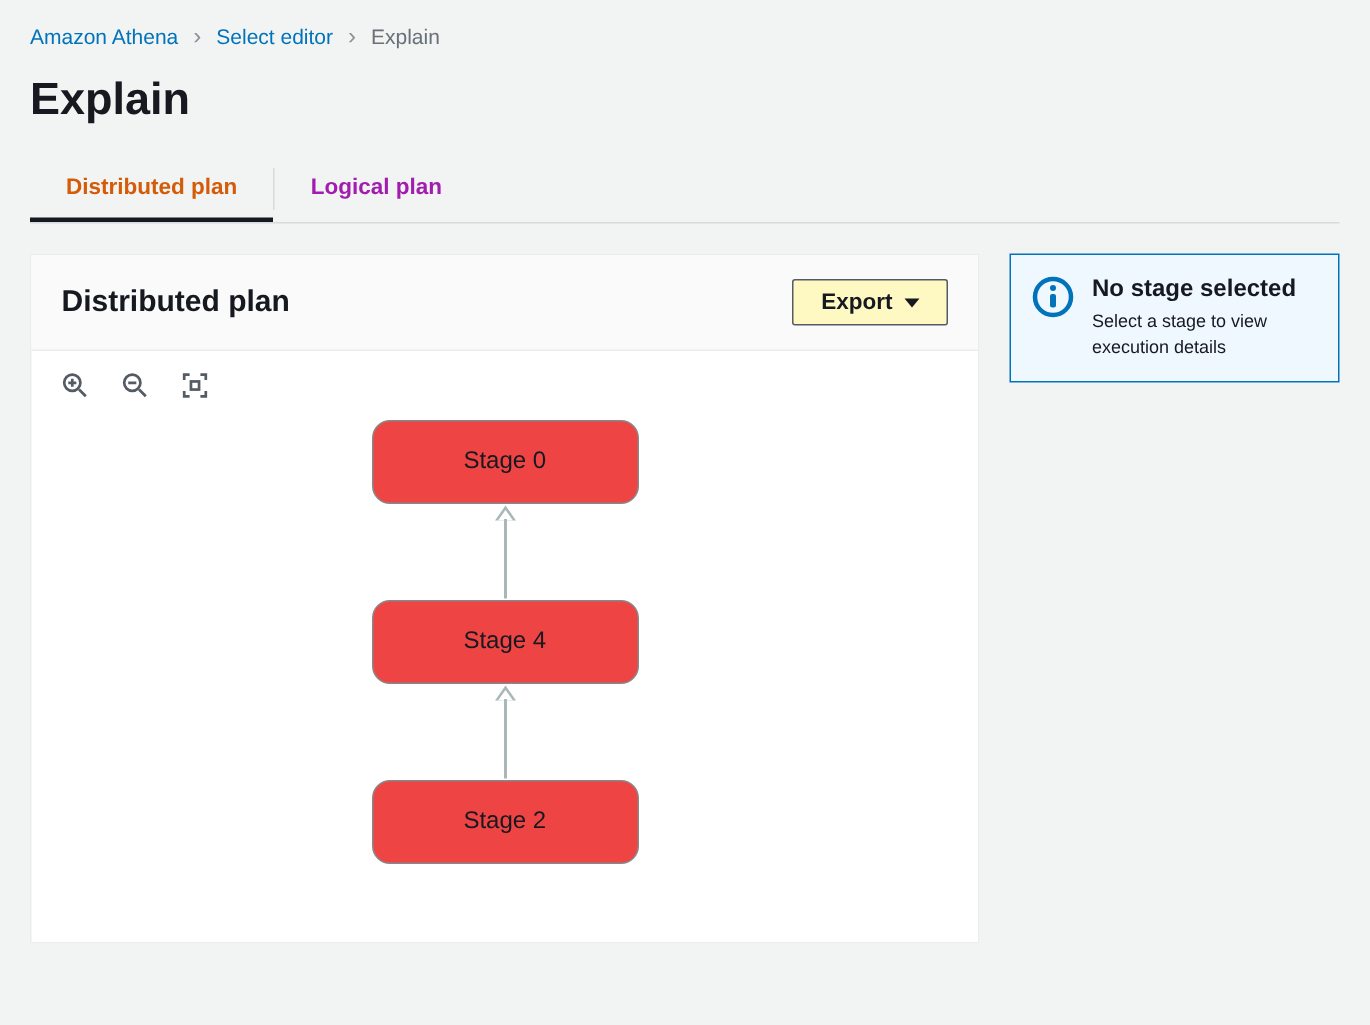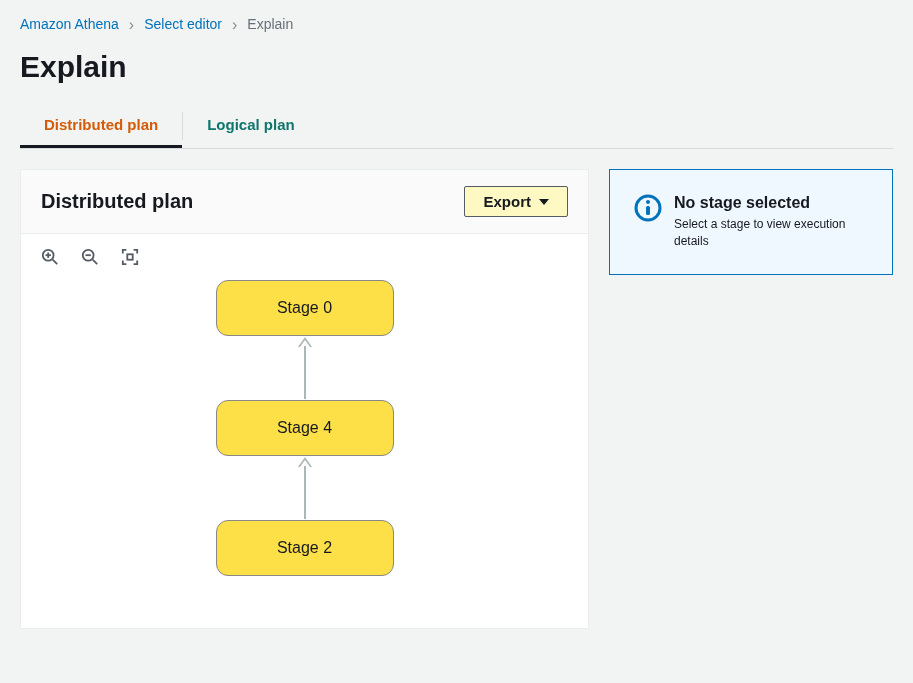--- a/index.html
+++ b/index.html
@@ -41,21 +41,21 @@
     .tabs {
       display: flex;
       border-bottom: 1px solid #d5dbdb;
       margin: 0 20px;
       gap: 0;
     }
     .tab {
       padding: 12px 24px;
       font-size: 15px;
       font-weight: 700;
-      color: #0f766e;
+      color: #a21caf;
       cursor: pointer;
       border-bottom: 3px solid transparent;
       position: relative;
     }
     .tab.active {
       color: #d45b07;
       border-bottom-color: #16191f;
     }
     .tab-divider {
       width: 1px;
@@ -125,21 +125,21 @@
     .diagram {
       position: relative;
       height: 340px;
     }
     .stage-box {
       position: absolute;
       width: 178px;
       height: 56px;
       border: 1px solid #888;
       border-radius: 12px;
-      background: #fde047;
+      background: #ef4444;
       display: flex;
       align-items: center;
       justify-content: center;
       font-size: 16px;
       color: #16191f;
       left: 50%;
       transform: translateX(-50%);
       cursor: pointer;
     }
     .arrow {
@@ -164,24 +164,24 @@
       position: absolute;
       left: -5px;
       top: 3px;
       width: 0;
       height: 0;
       border-left: 5px solid transparent;
       border-right: 5px solid transparent;
       border-bottom: 7px solid #fff;
     }
     .side-panel {
-      width: 284px;
+      width: 220px;
       background: #f0f8ff;
       border: 1px solid #0073bb;
-      padding: 24px;
+      padding: 14px;
       display: flex;
       gap: 12px;
       align-items: flex-start;
     }
     .info-icon {
       flex-shrink: 0;
       width: 28px;
       height: 28px;
     }
     .info-icon svg {

